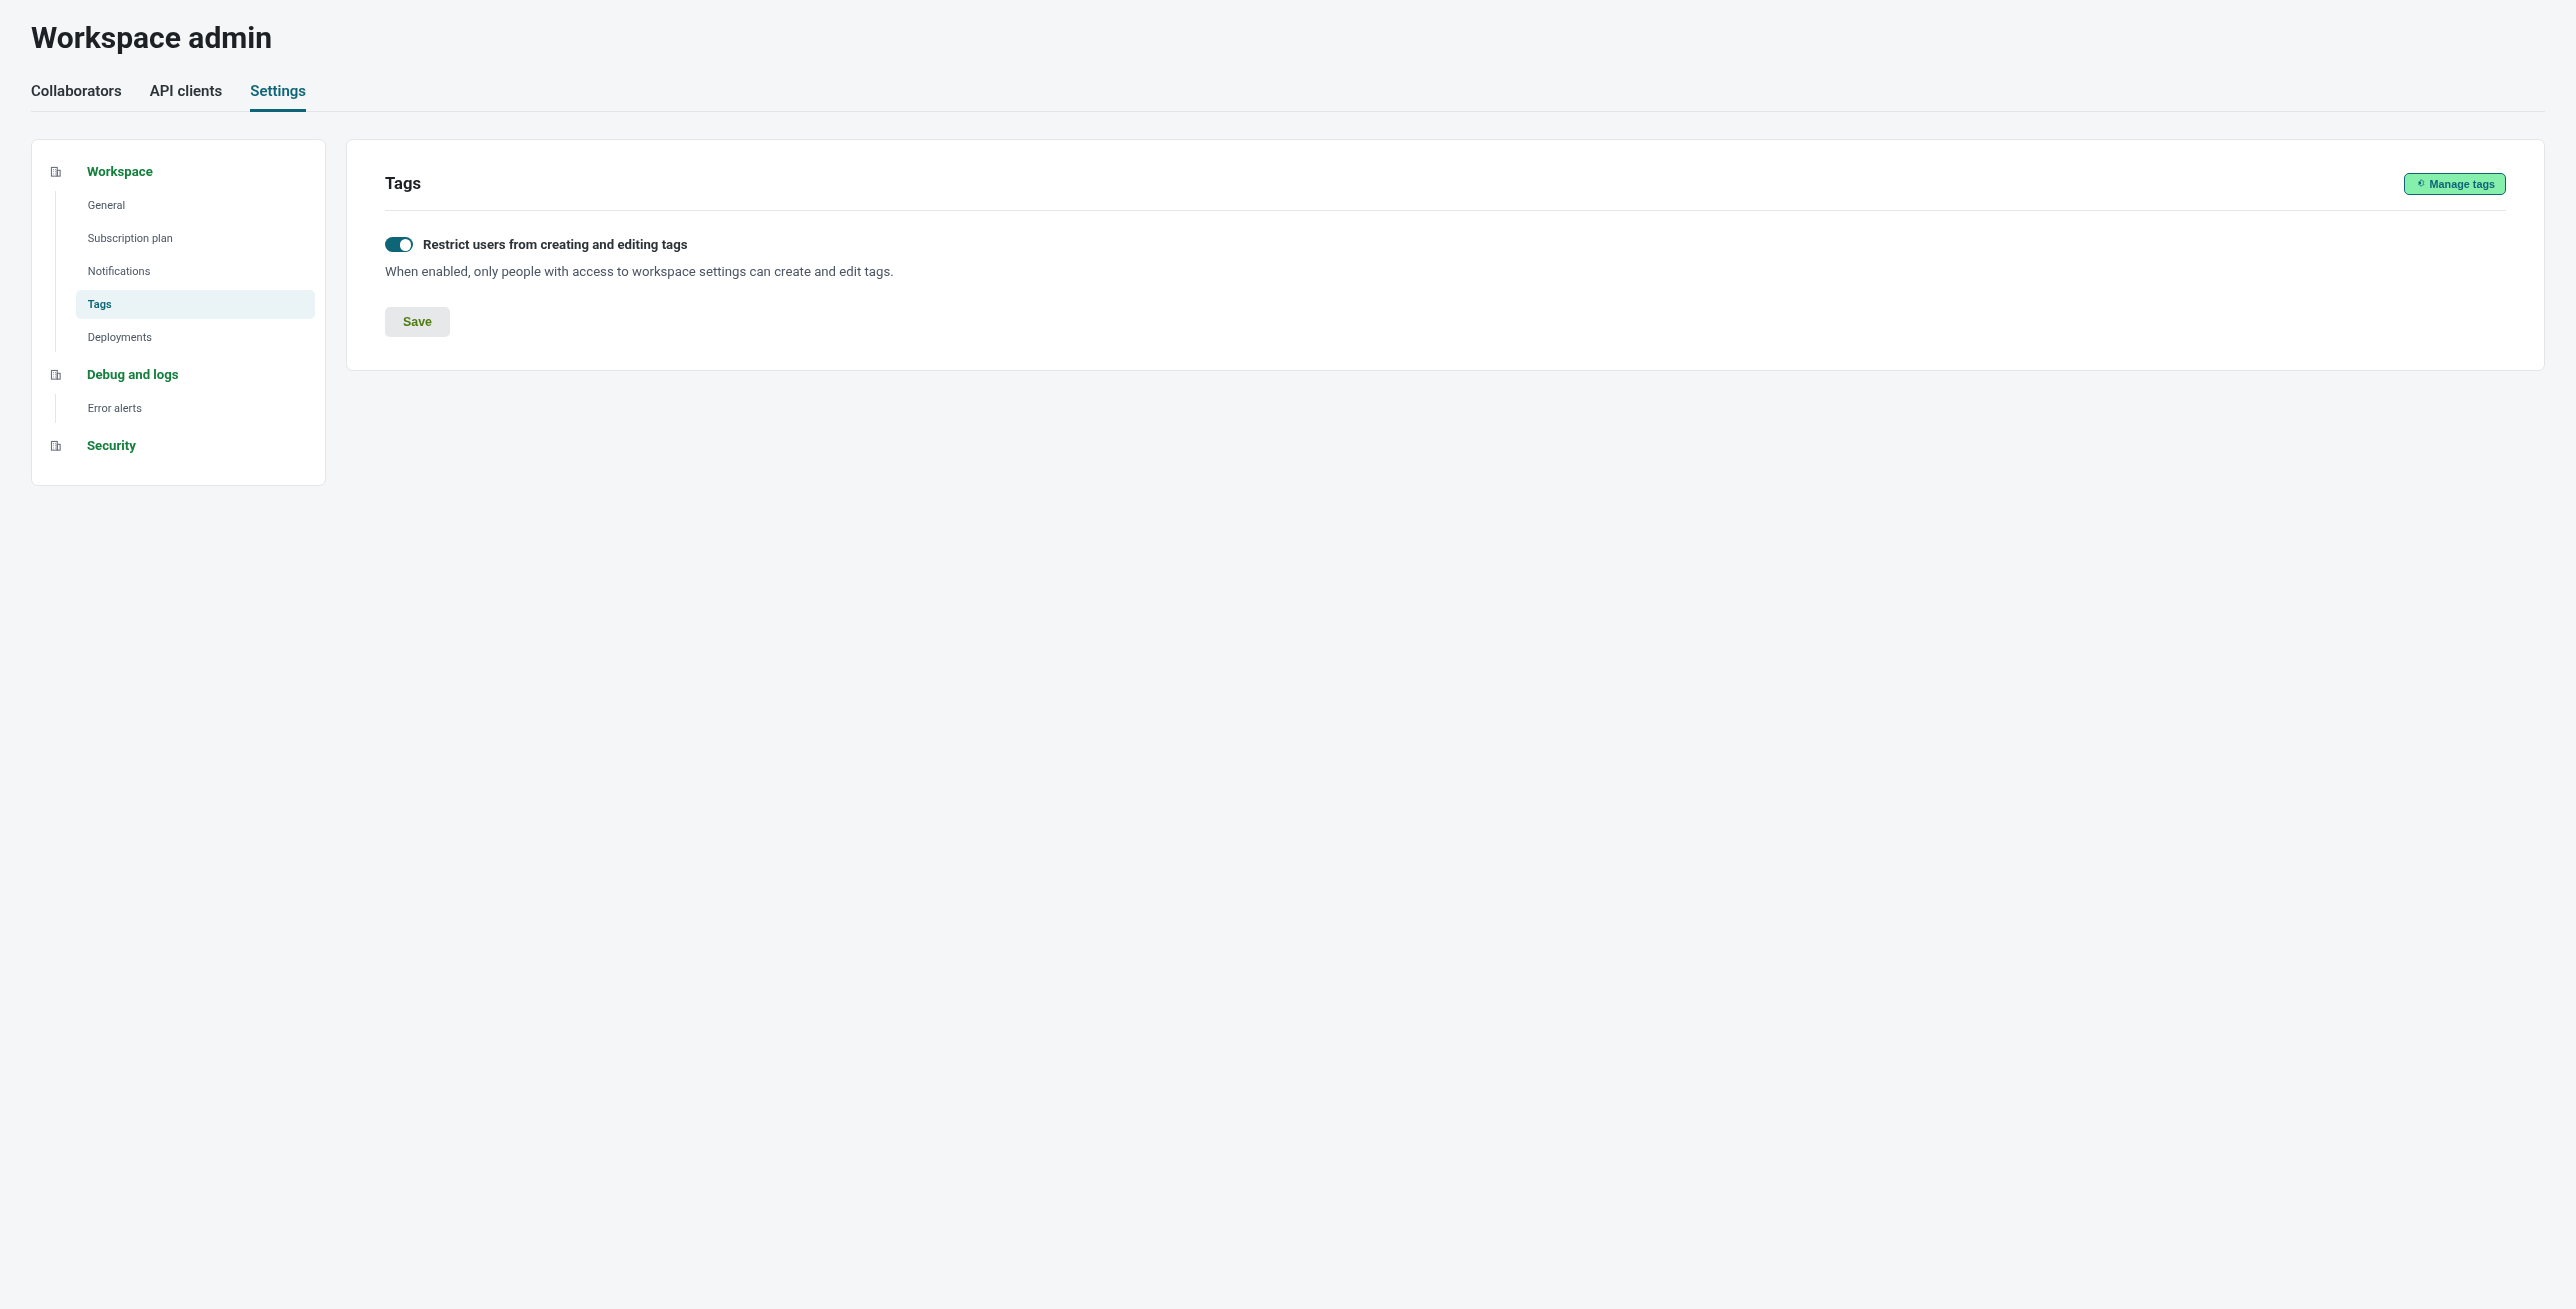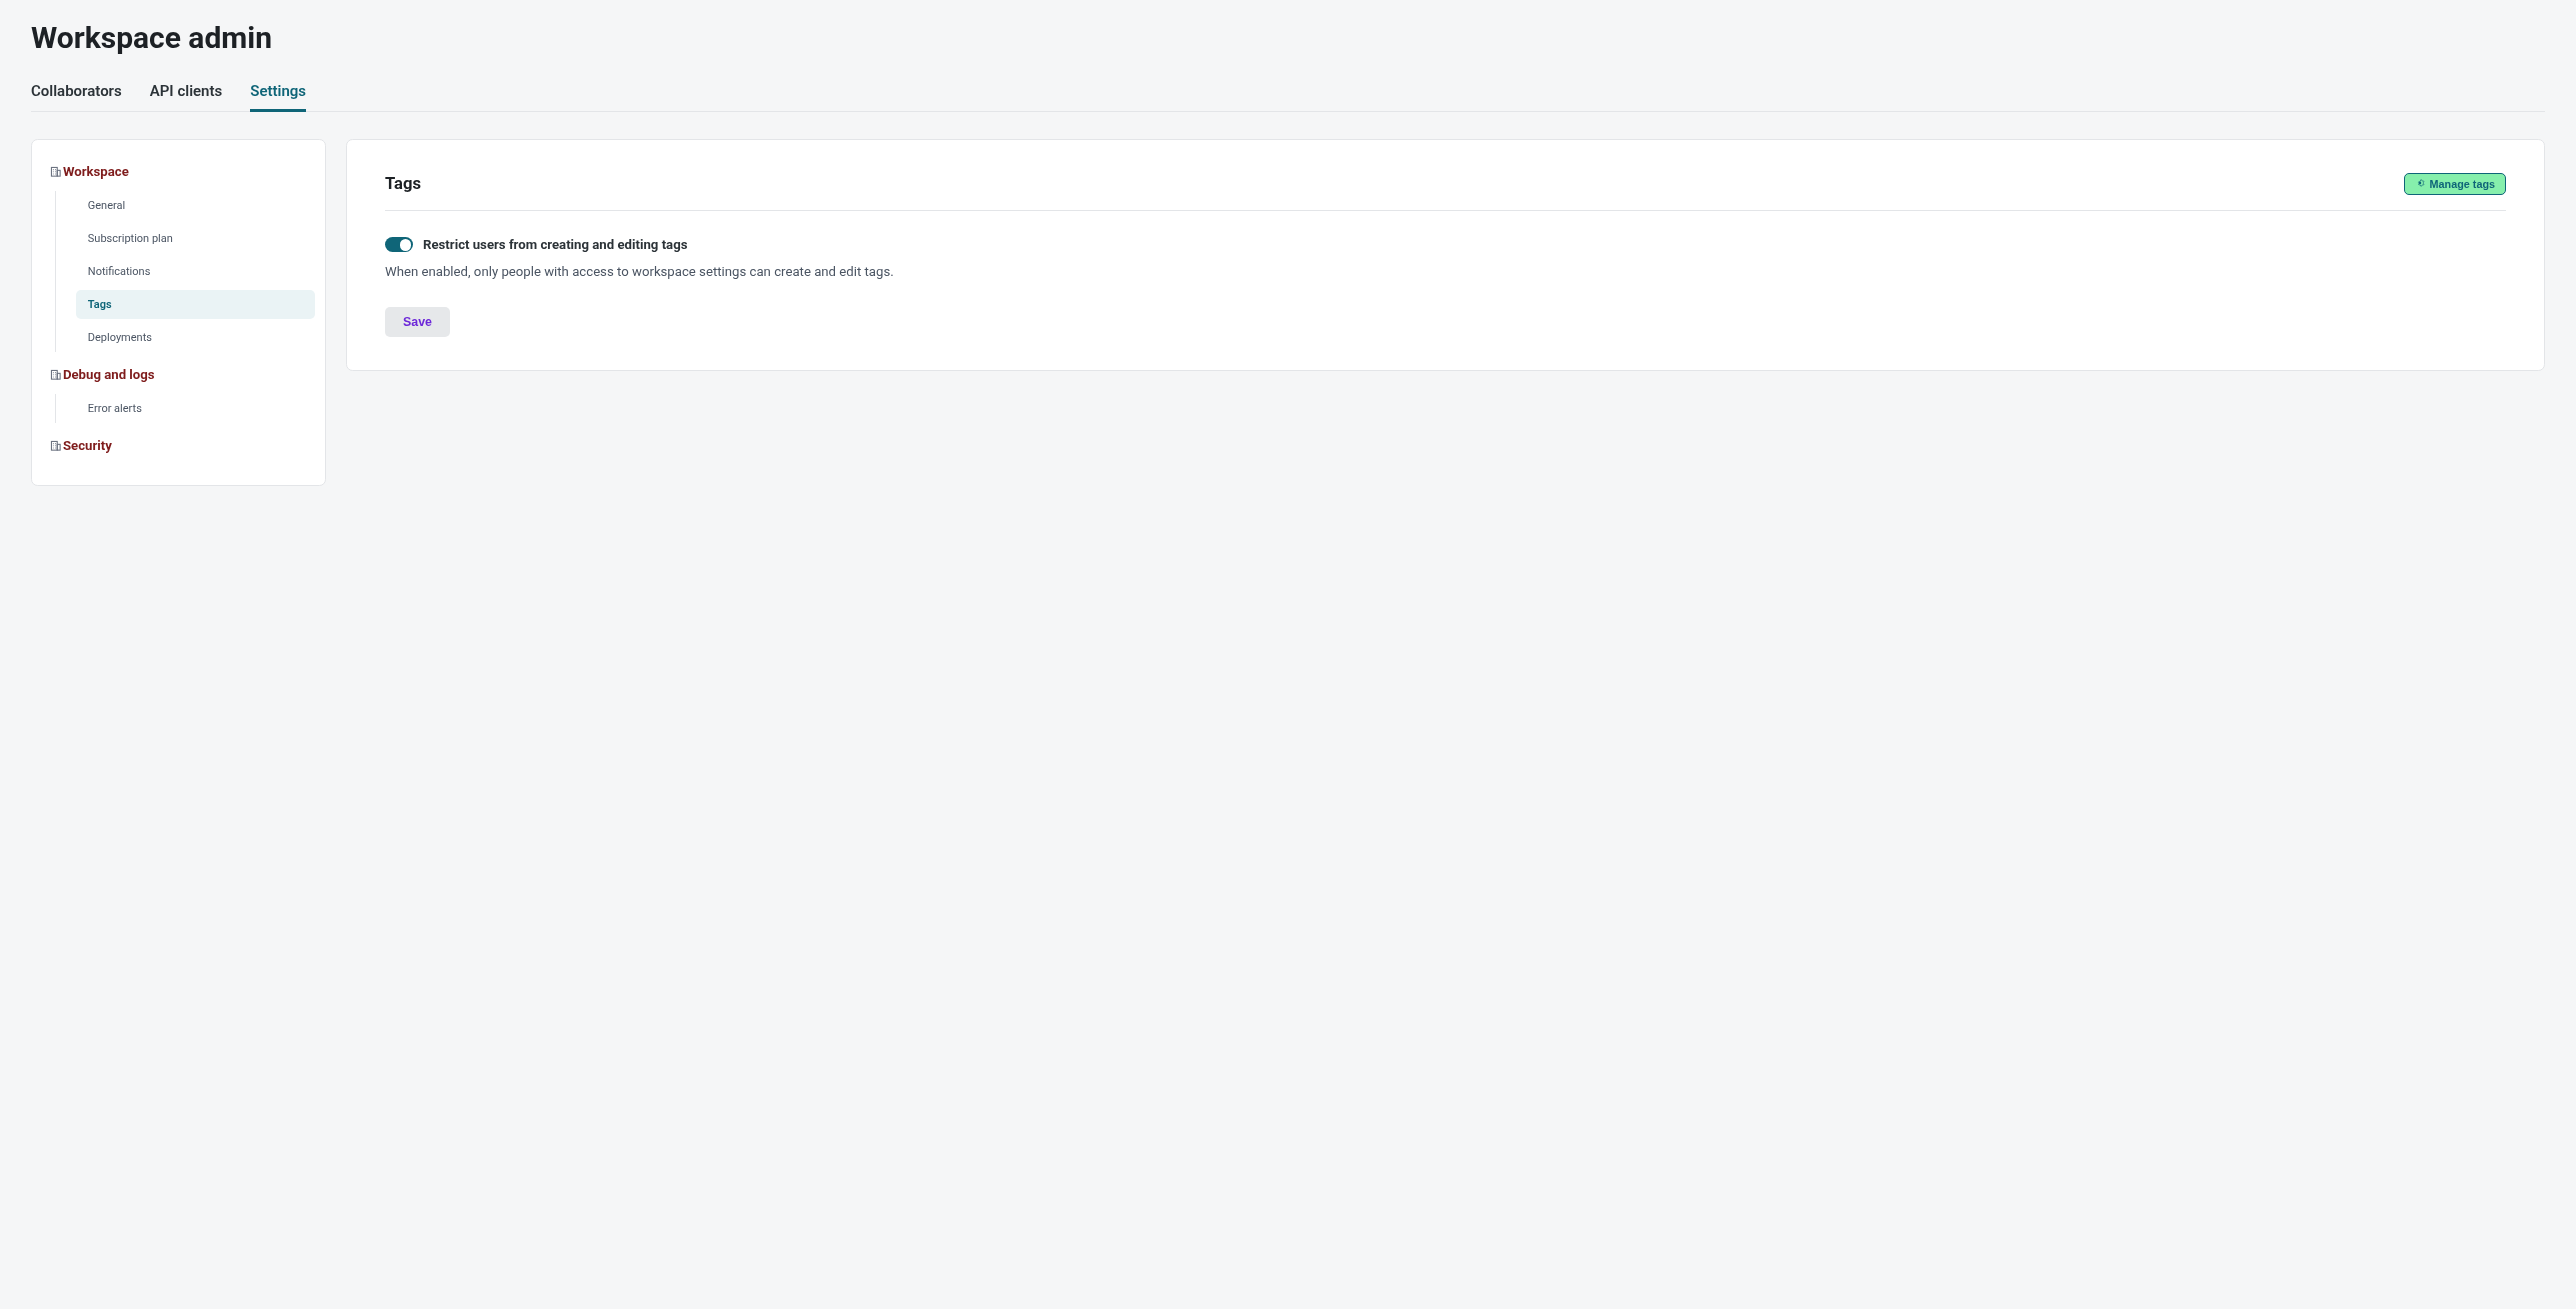--- a/index.html
+++ b/index.html
@@ -52,24 +52,24 @@
     background: #fff;
     border: 0.8px solid #e3e5e8;
     border-radius: 6.6px;
     padding: 16.6px 10px;
     flex-shrink: 0;
   }
   .side-group { margin-bottom: 6.6px; }
   .side-header {
     display: flex;
     align-items: center;
-    gap: 1px;
+    gap: 25px;
     padding: 8.3px 8.3px;
     font-weight: 700;
-    color: #7f1d1d;
+    color: #15803d;
     font-size: 13.2px;
   }
   .side-icon {
     width: 11.6px; height: 11.6px;
     display: inline-flex;
     align-items: center; justify-content: center;
     color: #6b7280;
   }
   .side-items {
     position: relative;
@@ -152,21 +152,21 @@
     color: #2c3338;
     font-size: 13.2px;
   }
   .help-text {
     color: #4b5563;
     font-size: 13.2px;
     margin-bottom: 28px;
   }
   .save-btn {
     background: #e6e8ea;
-    color: #6d28d9;
+    color: #4d7c0f;
     border: none;
     border-radius: 5px;
     padding: 8.3px 18px;
     font-size: 12.4px;
     font-weight: 600;
     cursor: default;
   }
 </style>
 </head>
 <body>

